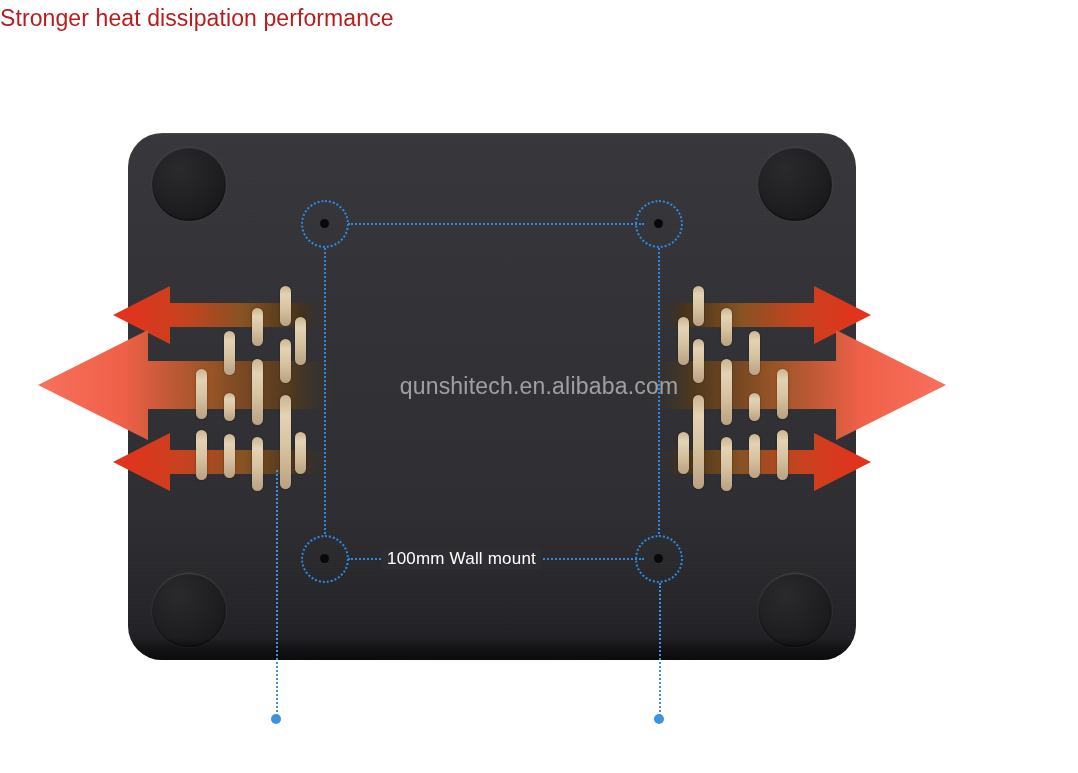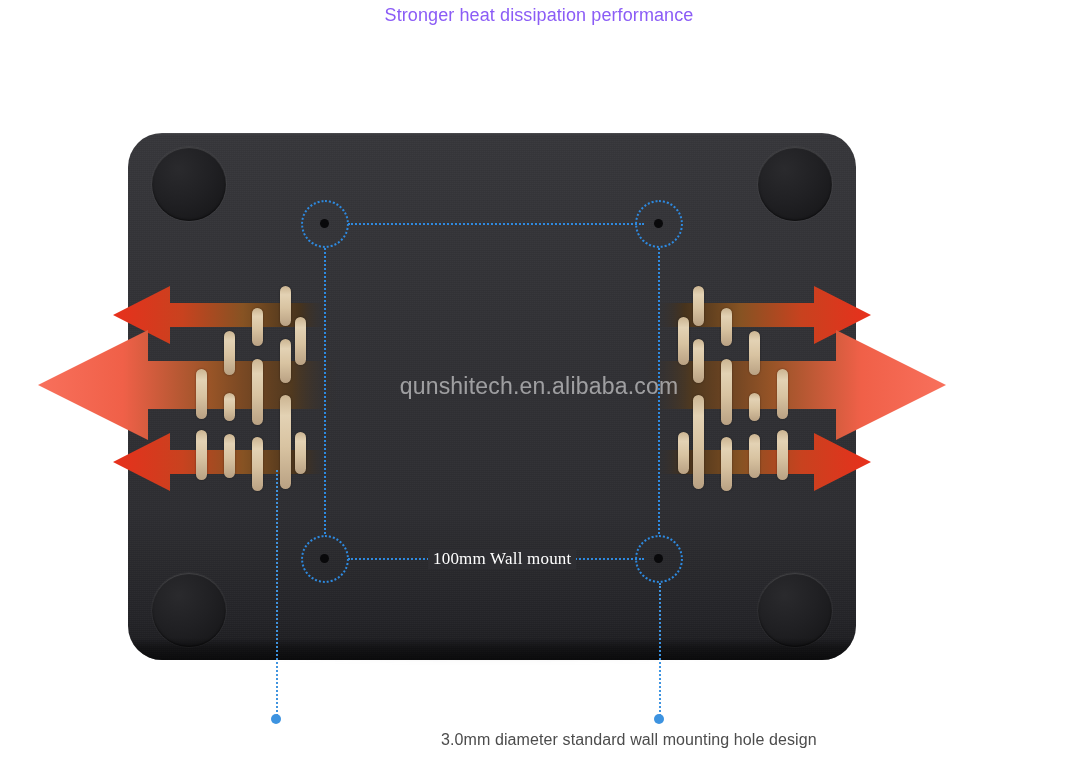--- a/index.html
+++ b/index.html
@@ -16,23 +16,22 @@
     font-family: "Liberation Sans", "DejaVu Sans", sans-serif;
     -webkit-font-smoothing: antialiased;
   }
 
   
   .page-heading {
     position: absolute;
     left: 0;
     top: 5px;
     width: 1078px;
-    text-align: center;
-    font-size: 18px;
-    color: #8b5cf6;
+    font-size: 23px;
+    color: #b91c1c;
     letter-spacing: 0.1px;
     white-space: nowrap;
   }
 
   
   .stage {
     position: absolute;
     left: 0;
     top: 0;
     width: 872px;
@@ -306,24 +305,23 @@
 
   <div class="hole-ring" style="left:635px; top:200px;"></div>
   <div class="hole-dot" style="left:654px; top:219px;"></div>
 
   <div class="hole-ring" style="left:301px; top:535px;"></div>
   <div class="hole-dot" style="left:320px; top:554px;"></div>
 
   <div class="hole-ring" style="left:635px; top:535px;"></div>
   <div class="hole-dot" style="left:654px; top:554px;"></div>
 
-  <div class="wall-mount-label" style="left:428px; top:549px;font-family:Liberation Serif, serif;">100mm Wall mount</div>
+  <div class="wall-mount-label" style="left:382px; top:549px;">100mm Wall mount</div>
 
   <div class="callout-v" style="left:276px; top:470px; height:250px;"></div>
   <div class="callout-cap" style="left:271px; top:714px;"></div>
 
   <div class="callout-v" style="left:659px; top:583px; height:137px;"></div>
   <div class="callout-cap" style="left:654px; top:714px;"></div>
 
 
-  <div class="callout-label" style="left:441px; top:731px;">3.0mm diameter standard wall mounting hole design</div>
 
 </div>
 
 </body></html>

